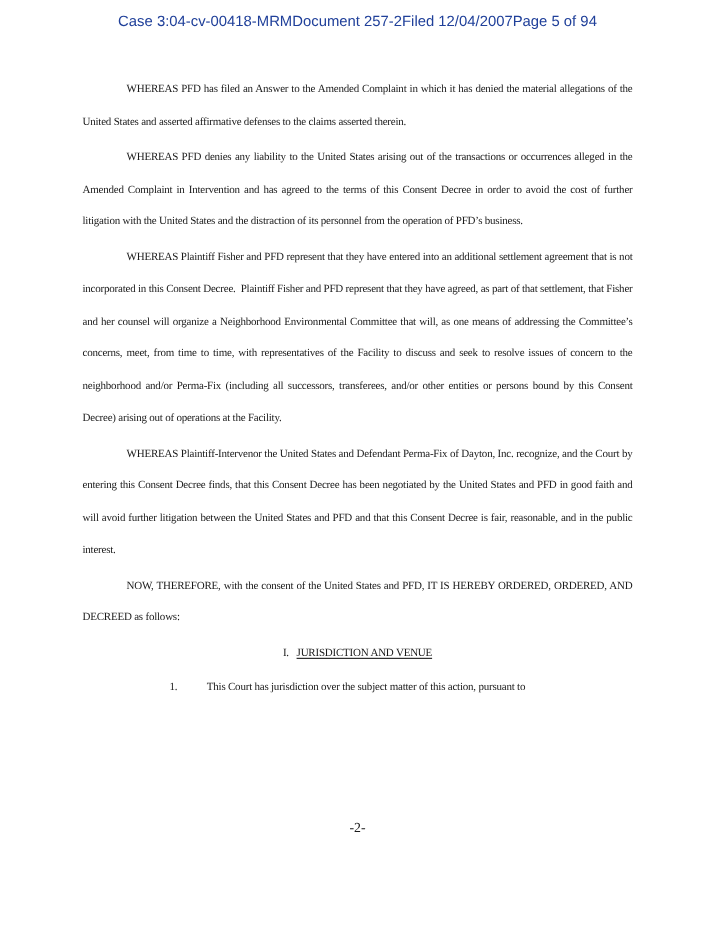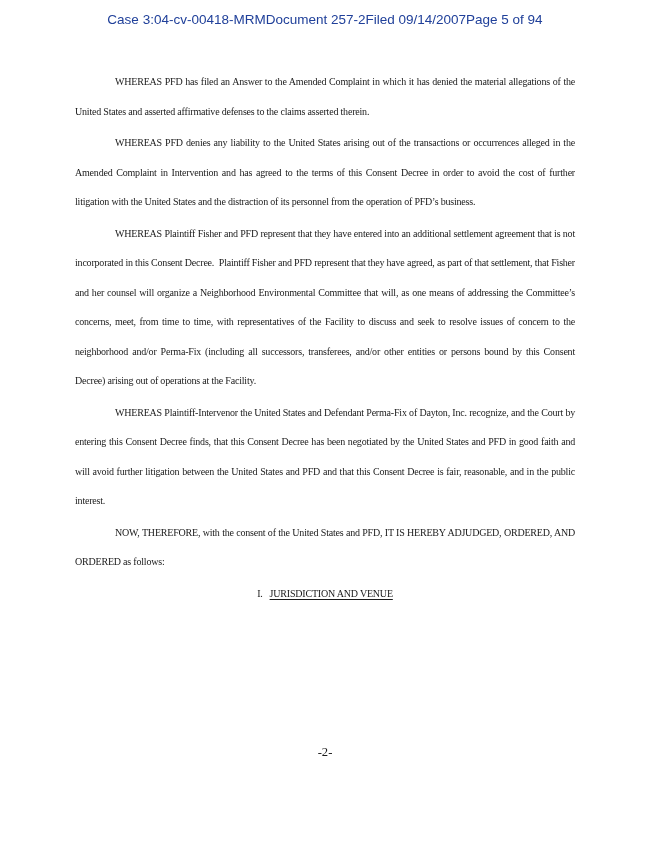--- a/index.html
+++ b/index.html
@@ -77,34 +77,37 @@
   }
 </style>
 </head>
 <body>
 
 <div class="page">
 
   <div class="case-header">
     <span>Case 3:04-cv-00418-MRM</span>
     <span>Document 257-2</span>
-    <span>Filed 09/14/2007</span>
+    <span>Filed 12/04/2007</span>
     <span>Page 5 of 94</span>
   </div>
 
   <div class="doc-body">
     <p class="para">WHEREAS PFD has filed an Answer to the Amended Complaint in which it has denied the material allegations of the United States and asserted affirmative defenses to the claims asserted therein.</p>
     <p class="para">WHEREAS PFD denies any liability to the United States arising out of the transactions or occurrences alleged in the Amended Complaint in Intervention and has agreed to the terms of this Consent Decree in order to avoid the cost of further litigation with the United States and the distraction of its personnel from the operation of PFD’s business.</p>
     <p class="para">WHEREAS Plaintiff Fisher and PFD represent that they have entered into an additional settlement agreement that is not incorporated in this Consent Decree.&nbsp; Plaintiff Fisher and PFD represent that they have agreed, as part of that settlement, that Fisher and her counsel will organize a Neighborhood Environmental Committee that will, as one means of addressing the Committee’s concerns, meet, from time to time, with representatives of the Facility to discuss and seek to resolve issues of concern to the neighborhood and/or Perma-Fix (including all successors, transferees, and/or other entities or persons bound by this Consent Decree) arising out of operations at the Facility.</p>
     <p class="para">WHEREAS Plaintiff-Intervenor the United States and Defendant Perma-Fix of Dayton, Inc. recognize, and the Court by entering this Consent Decree finds, that this Consent Decree has been negotiated by the United States and PFD in good faith and will avoid further litigation between the United States and PFD and that this Consent Decree is fair, reasonable, and in the public interest.</p>
-    <p class="para">NOW, THEREFORE, with the consent of the United States and PFD, IT IS HEREBY ADJUDGED, ORDERED, AND ORDERED as follows:</p>
+    <p class="para">NOW, THEREFORE, with the consent of the United States and PFD, IT IS HEREBY ORDERED, ORDERED, AND DECREED as follows:</p>
 
     <p class="heading">
       <span class="numeral">I.</span><span class="title">JURISDICTION AND VENUE</span>
     </p>
 
+    <p class="numbered">
+      <span class="pnum">1.</span><span class="ptext">This Court has jurisdiction over the subject matter of this action, pursuant to</span>
+    </p>
   </div>
 
   <div class="page-footer">
     <span>-2-</span>
   </div>
 
 </div>
 
 </body></html>

